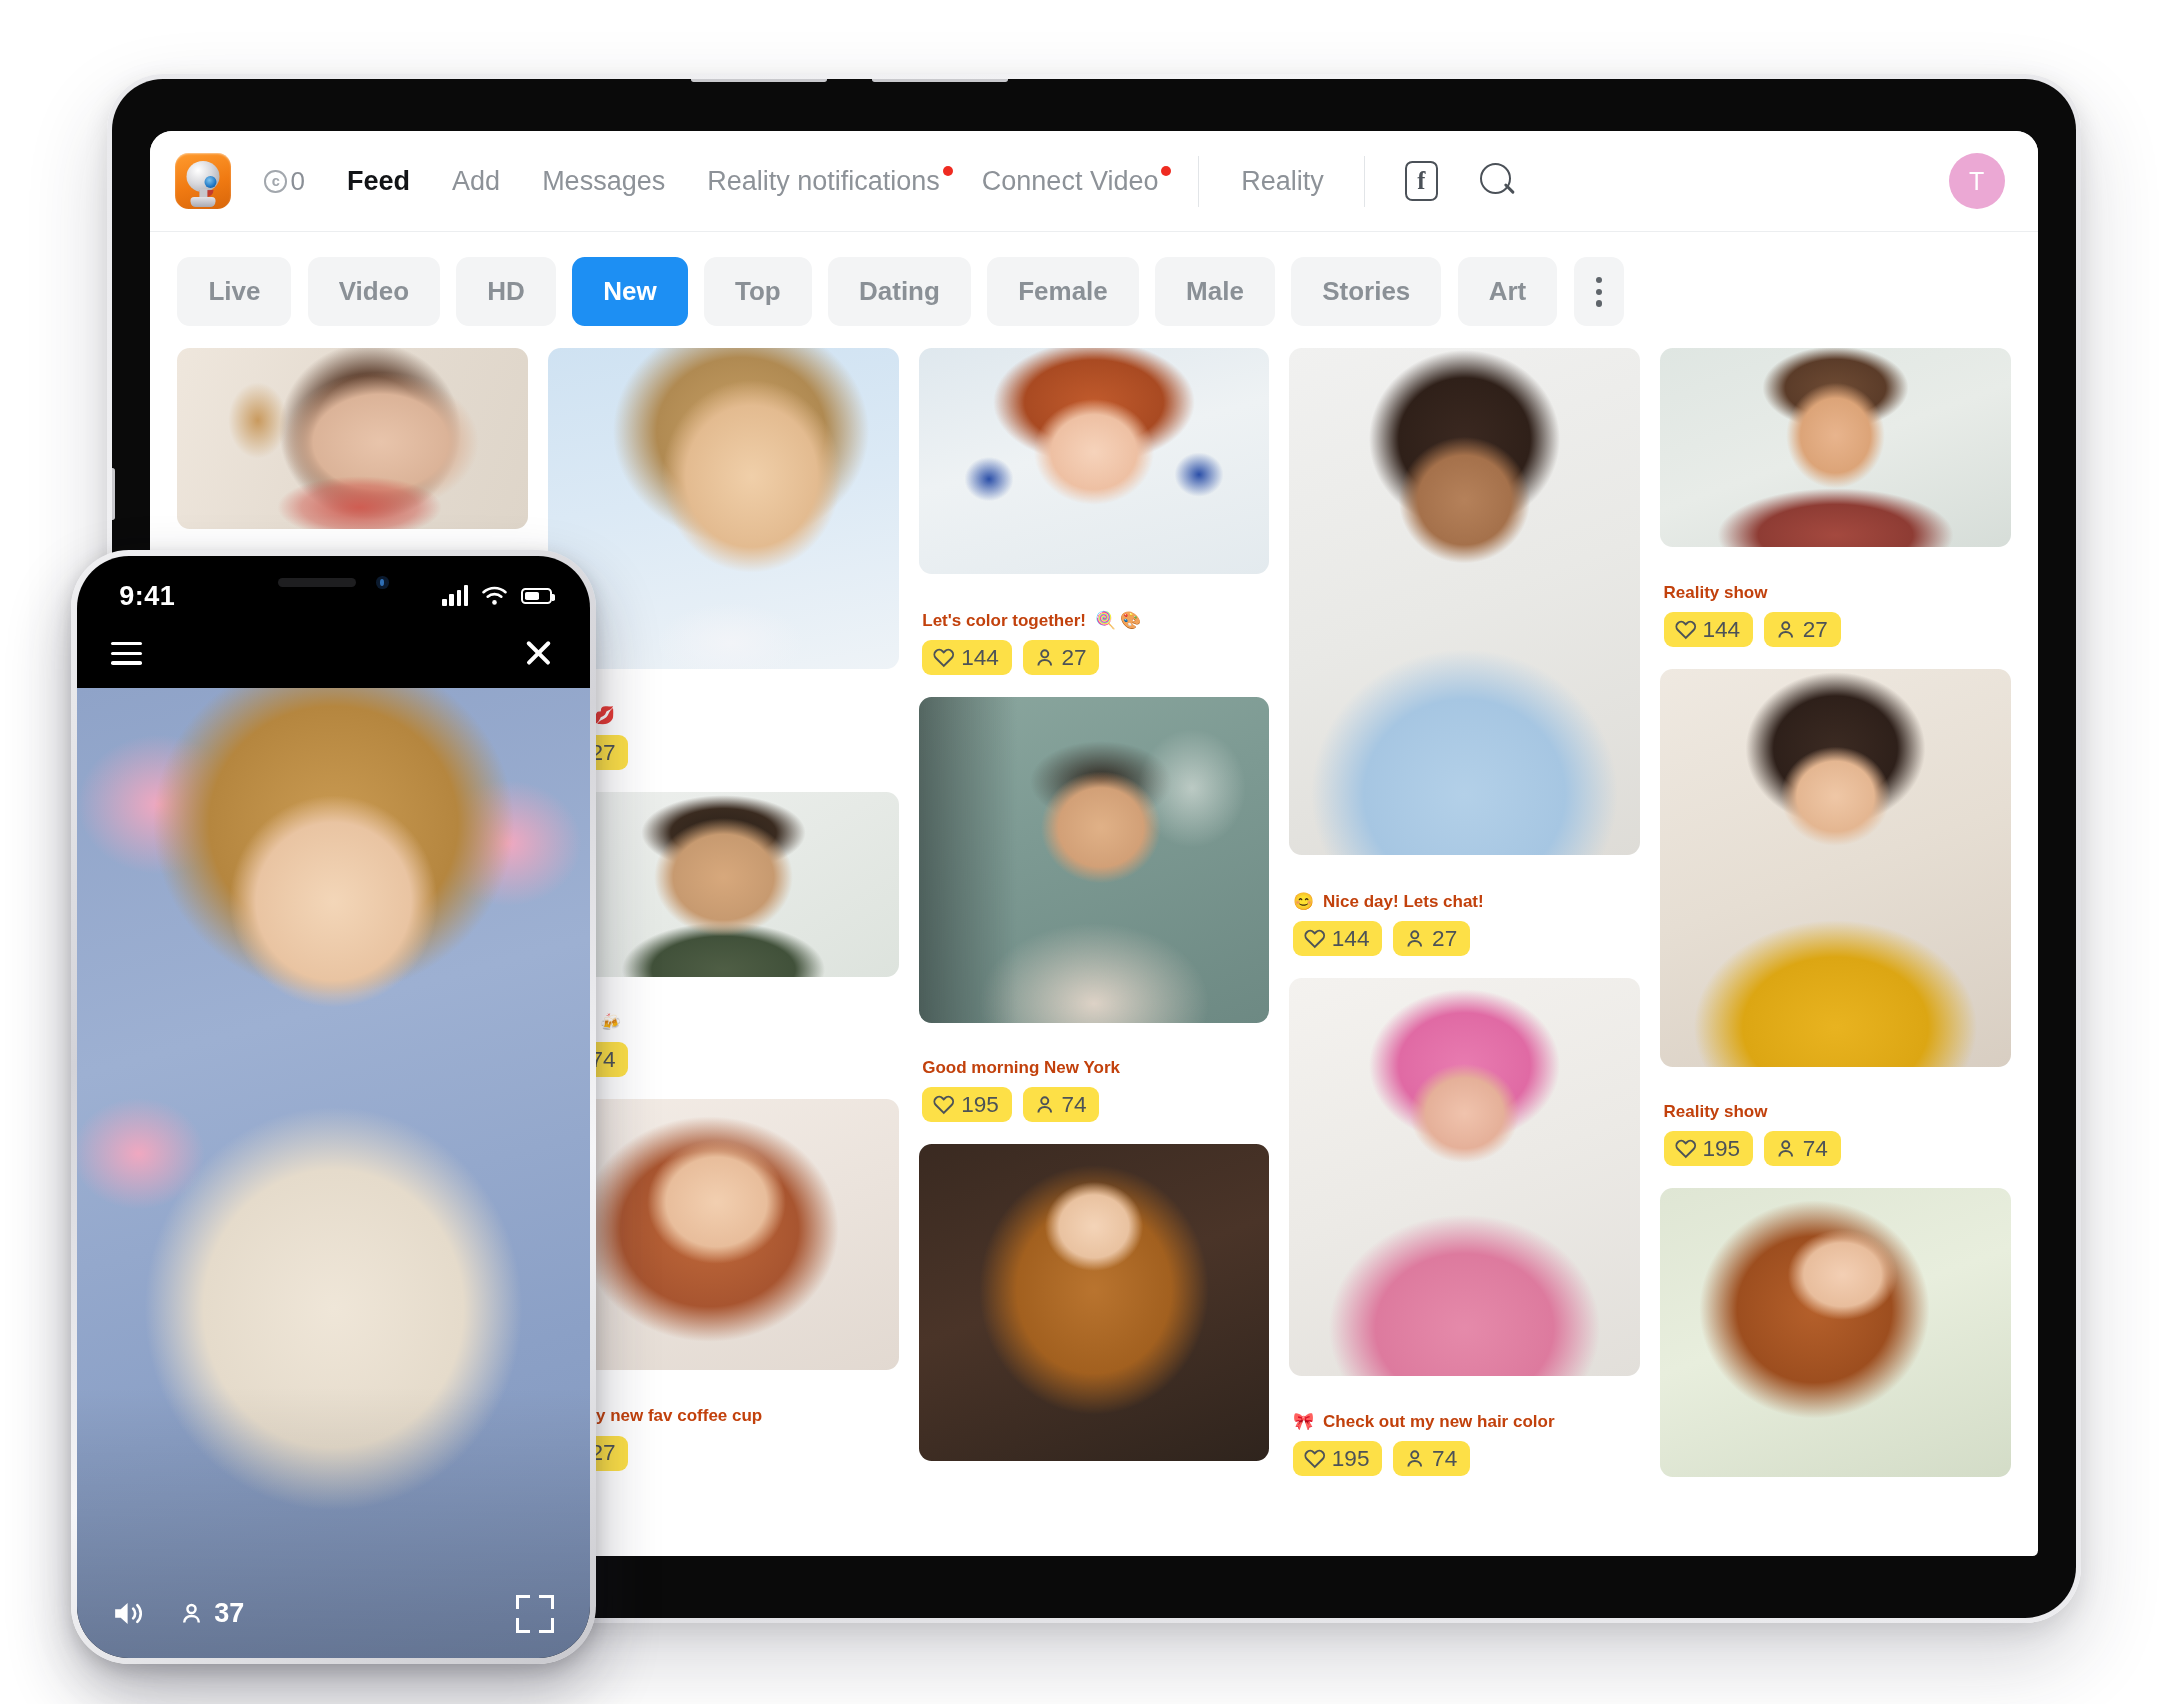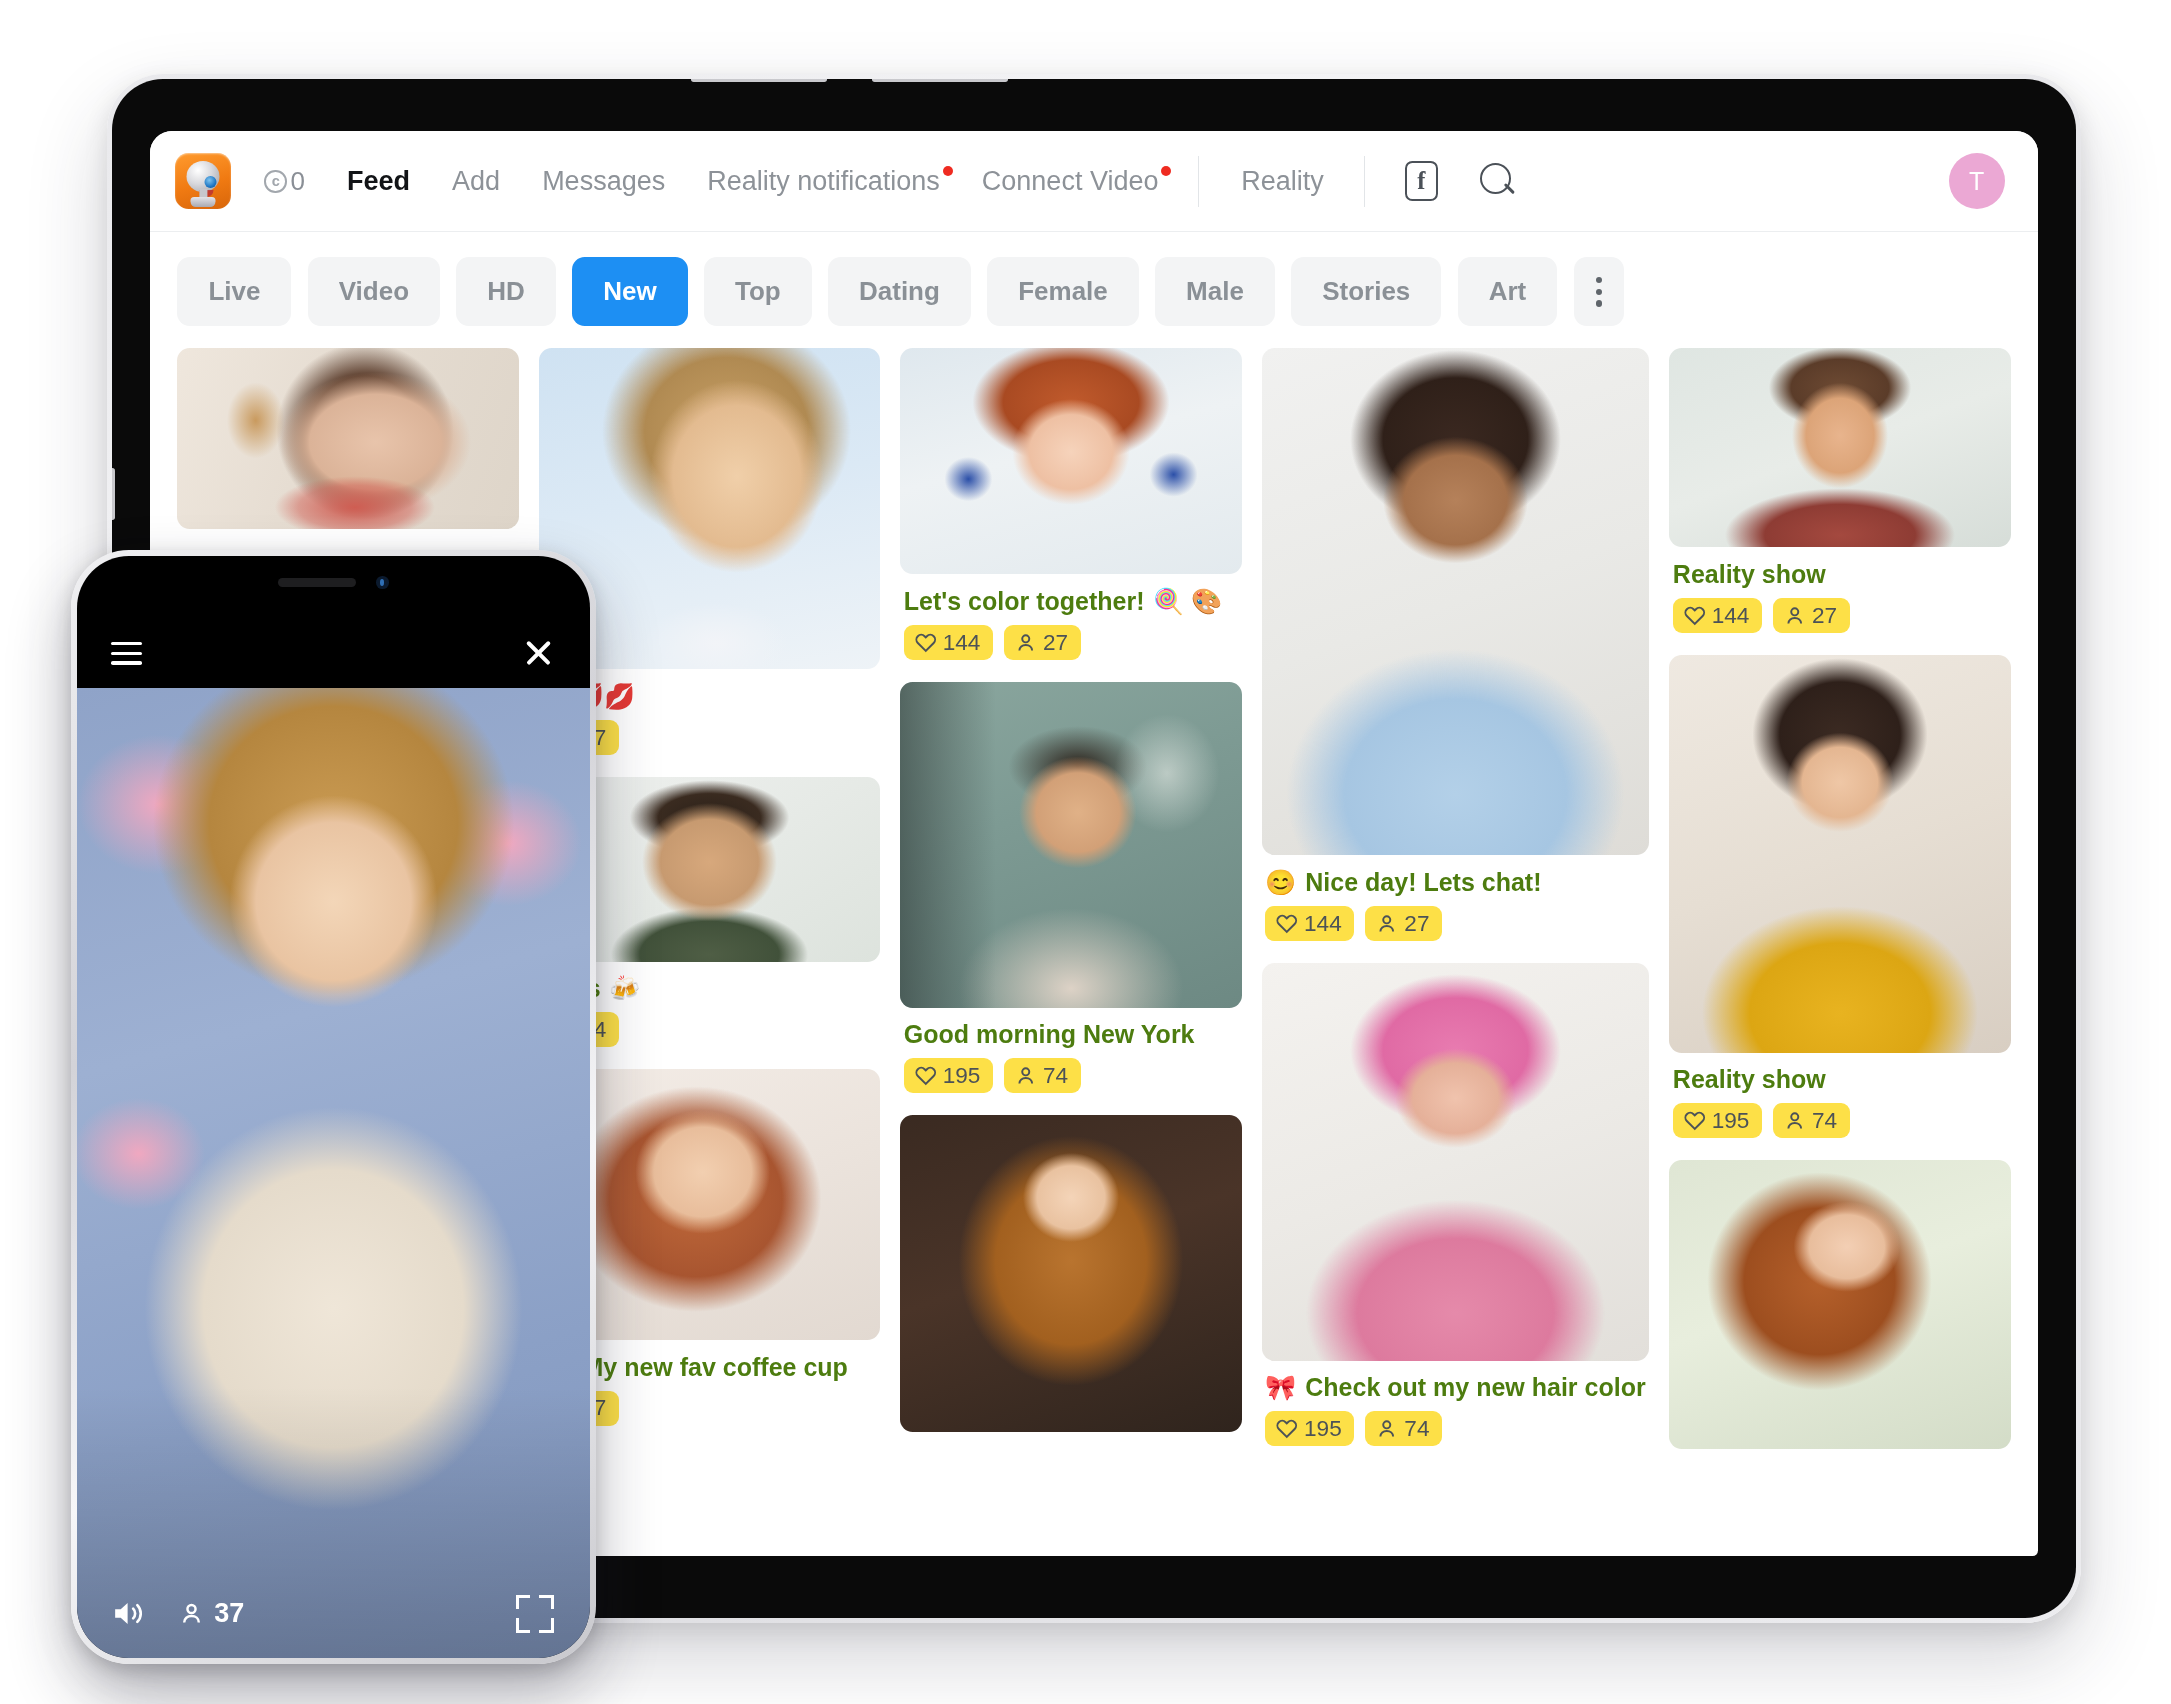--- a/index.html
+++ b/index.html
@@ -145,23 +145,24 @@
     display: flex; gap: 20px; padding: 0 27px; align-items: flex-start;
     height: 1203px; overflow: hidden;
   }
   .col { flex: 1 1 0; display: flex; flex-direction: column; gap: 0; }
   .card { margin-bottom: 16.3px; }
   .thumb {
     width: 100%; border-radius: 12.7px; overflow: hidden; position: relative;
     background: #d9dde1;
   }
   .cap {
-    font-size: 25px; font-weight: 700; color: #4d7c0f;
+    font-size: 17px; font-weight: 700; color: #c2410c;
     padding: 12.7px 3.6px 0 3.6px; display:flex; align-items:center; gap:9px;
     white-space: nowrap;
+    margin-top: 23px;
   }
   .stats { display: flex; gap: 11px; padding: 9px 3.6px 5.4px 3.6px; }
   .pill {
     background: #fde047; border-radius: 9px; padding: 4.5px 12.7px 4.5px 10px;
     display:flex; align-items:center; gap:5.4px;
     font-size: 22.6px; color: #4c5257;
   }
   .ic-heart, .ic-user { width: 23.5px; height: 23.5px; flex:0 0 auto; }
 
   
@@ -612,20 +613,39 @@
   </div>
 
   <div class="phone">
     <div class="phone-inner">
 
       <div class="notch">
         <span class="speaker"></span>
         <span class="frontcam"></span>
       </div>
 
+      <div class="ph-status">
+        <span class="ph-time">9:41</span>
+        <span class="ph-right">
+          <span class="sig">
+              <i></i>
+              <i></i>
+              <i></i>
+              <i></i>
+            </span>
+          <svg width="27" height="22" viewBox="0 0 24 20">
+            <path d="M2 6.5a15 15 0 0 1 20 0" stroke="#fff" stroke-width="2.4" fill="none" stroke-linecap="round"></path>
+            <path d="M5.8 10.6a9.6 9.6 0 0 1 12.4 0" stroke="#fff" stroke-width="2.4" fill="none" stroke-linecap="round"></path>
+            <circle cx="12" cy="15.8" r="2.1" fill="#fff"></circle>
+          </svg>
+          <span class="batt">
+              <i></i>
+            </span>
+        </span>
+      </div>
 
       <div class="ph-toolbar">
         <span class="burger">
             <i></i>
             <i></i>
             <i></i>
           </span>
         <span class="xclose"></span>
       </div>
 

